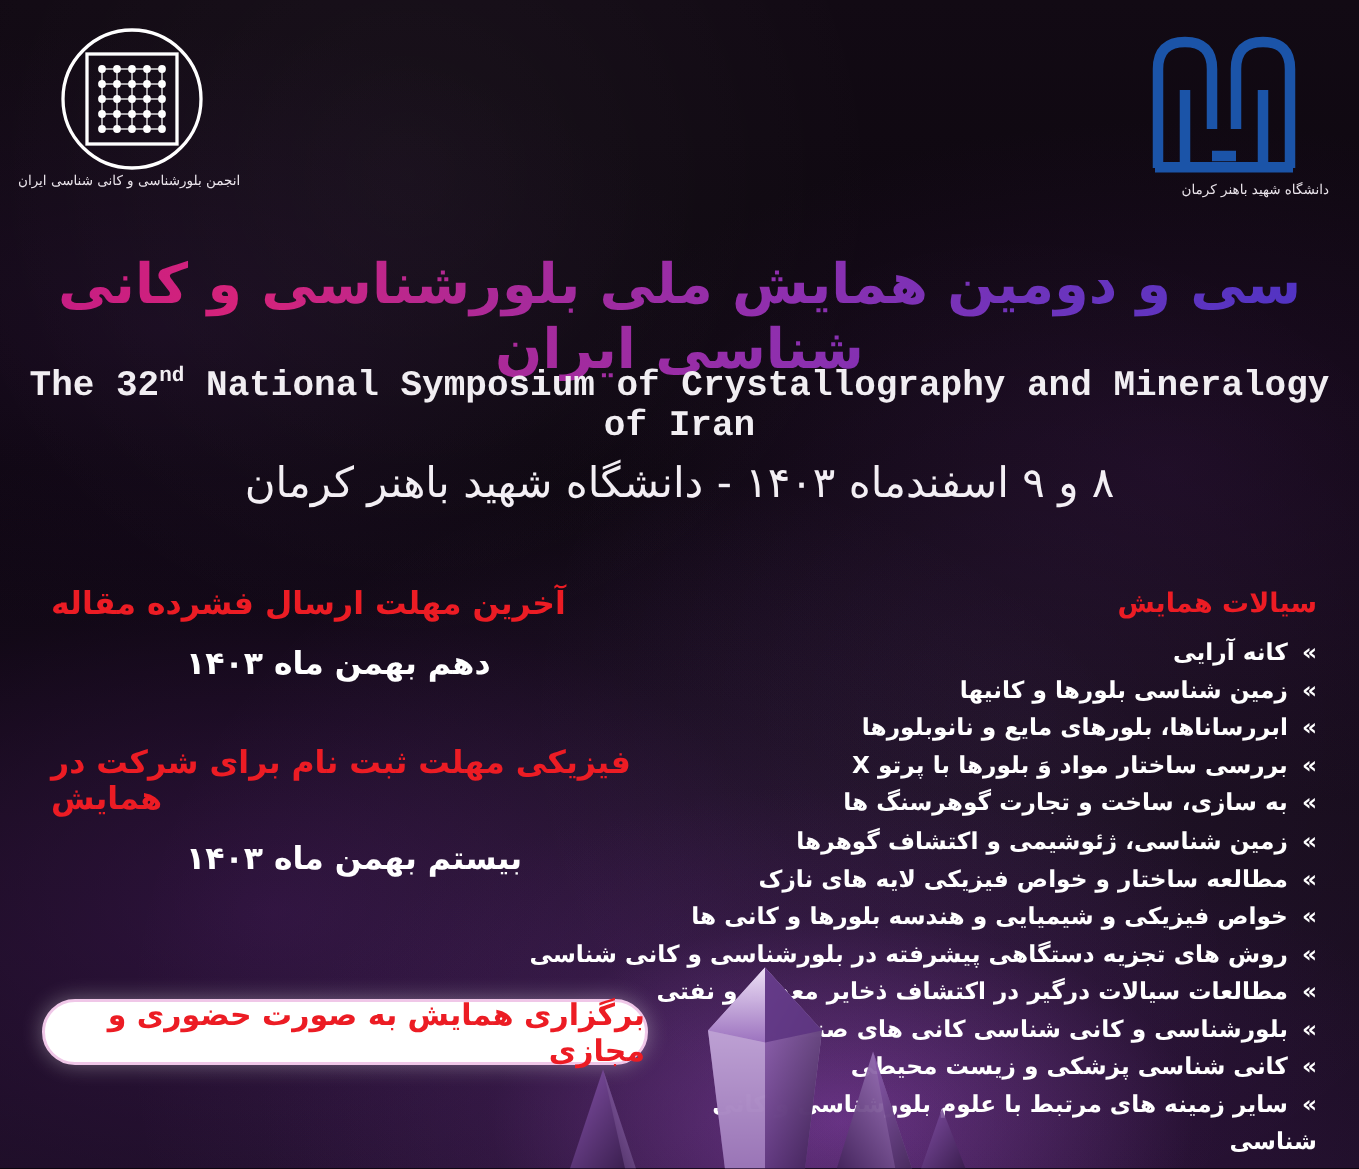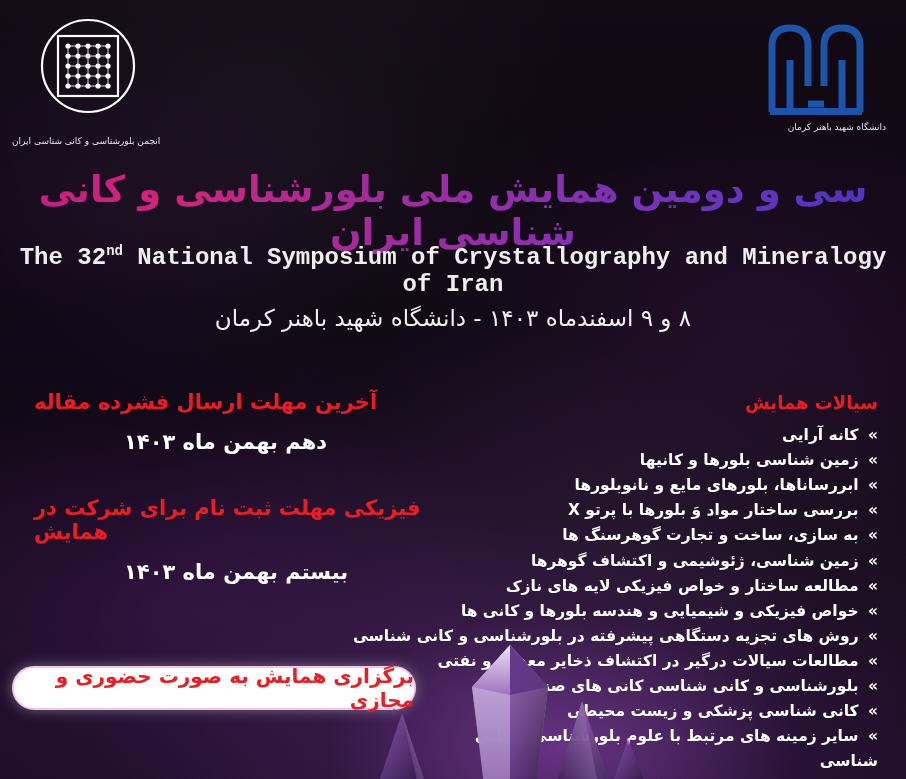--- a/index.html
+++ b/index.html
@@ -92,21 +92,21 @@
     font-size: 14px;
     vertical-align: super;
   }
   .subtitle-fa {
     position: absolute;
     top: 305px;
     left: 0;
     right: 0;
     text-align: center;
     direction: rtl;
-    font-size: 23px;
+    font-size: 28px;
     color: #f3eff4;
   }
 
   
   .deadlines {
     position: absolute;
     top: 390px;
     left: 34px;
     width: 420px;
     direction: rtl;
@@ -127,21 +127,21 @@
     font-weight: bold;
     text-align: left;
     direction: rtl;
     padding-right: 0;
     padding-left: 90px;
   }
 
   .badge {
     position: absolute;
     top: 666px;
-    left: 12px;
+    left: 28px;
     width: 400px;
     height: 40px;
     border-radius: 22px;
     background: #ffffff;
     border: 2px solid #f0c7e8;
     box-shadow: 0 0 14px rgba(255,255,255,0.35);
     display: flex;
     align-items: center;
     justify-content: flex-start;
     direction: rtl;
@@ -235,21 +235,21 @@
         <line x1="50" y1="62" x2="90" y2="62"></line>
         <line x1="50" y1="72" x2="90" y2="72"></line>
         <line x1="50" y1="32" x2="50" y2="72"></line>
         <line x1="60" y1="32" x2="60" y2="72"></line>
         <line x1="70" y1="32" x2="70" y2="72"></line>
         <line x1="80" y1="32" x2="80" y2="72"></line>
         <line x1="90" y1="32" x2="90" y2="72"></line>
       </g>
     </svg>
   </div>
-  <div class="logo-caption" style="left:12px; top:136px;">انجمن بلورشناسی و کانی شناسی ایران</div>
+  <div class="logo-caption" style="left:12px; top:116px;">انجمن بلورشناسی و کانی شناسی ایران</div>
 
   <div class="logo-right">
     <svg width="120" height="108" viewBox="0 0 120 108" xmlns="http://www.w3.org/2000/svg">
       <g fill="none" stroke="#1b54a8" stroke-width="7" stroke-linejoin="miter">
         <path d="M16 96 L16 30 Q16 12 34 12 Q52 12 52 30 L52 70"></path>
         <path d="M104 96 L104 30 Q104 12 86 12 Q68 12 68 30 L68 70"></path>
         <path d="M34 96 L34 44"></path>
         <path d="M86 96 L86 44"></path>
         <path d="M52 88 L68 88"></path>
       </g>

